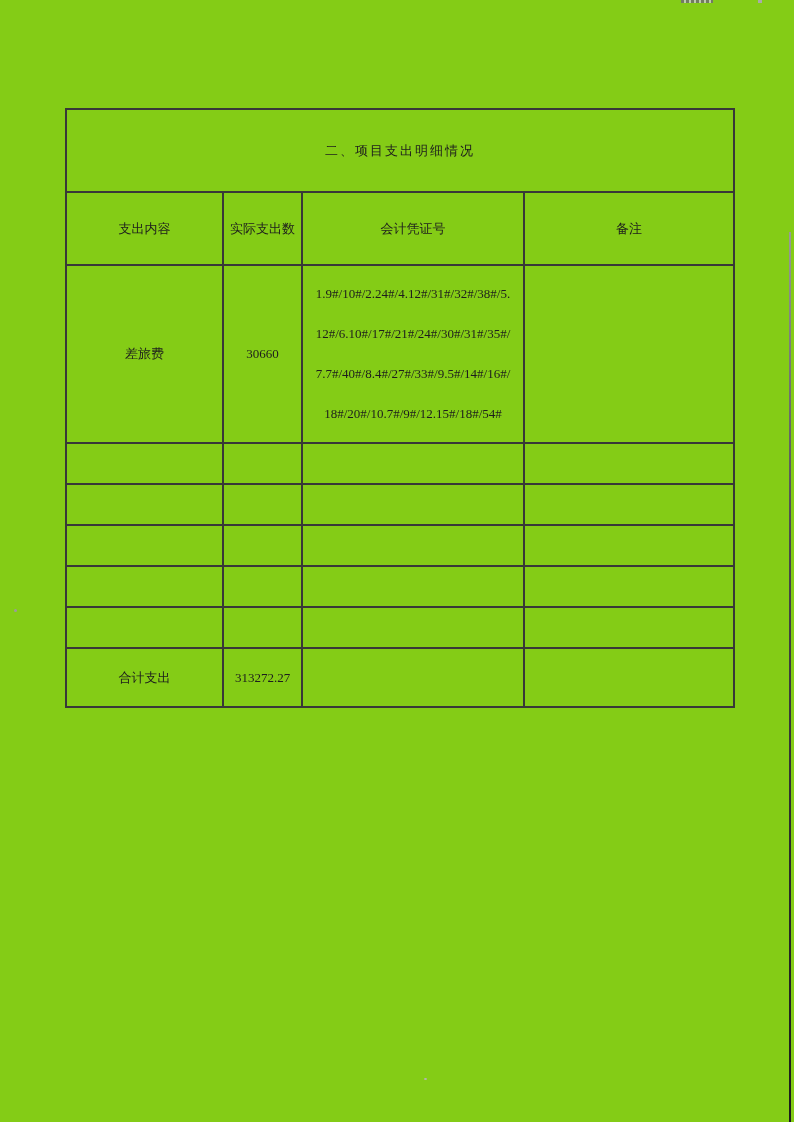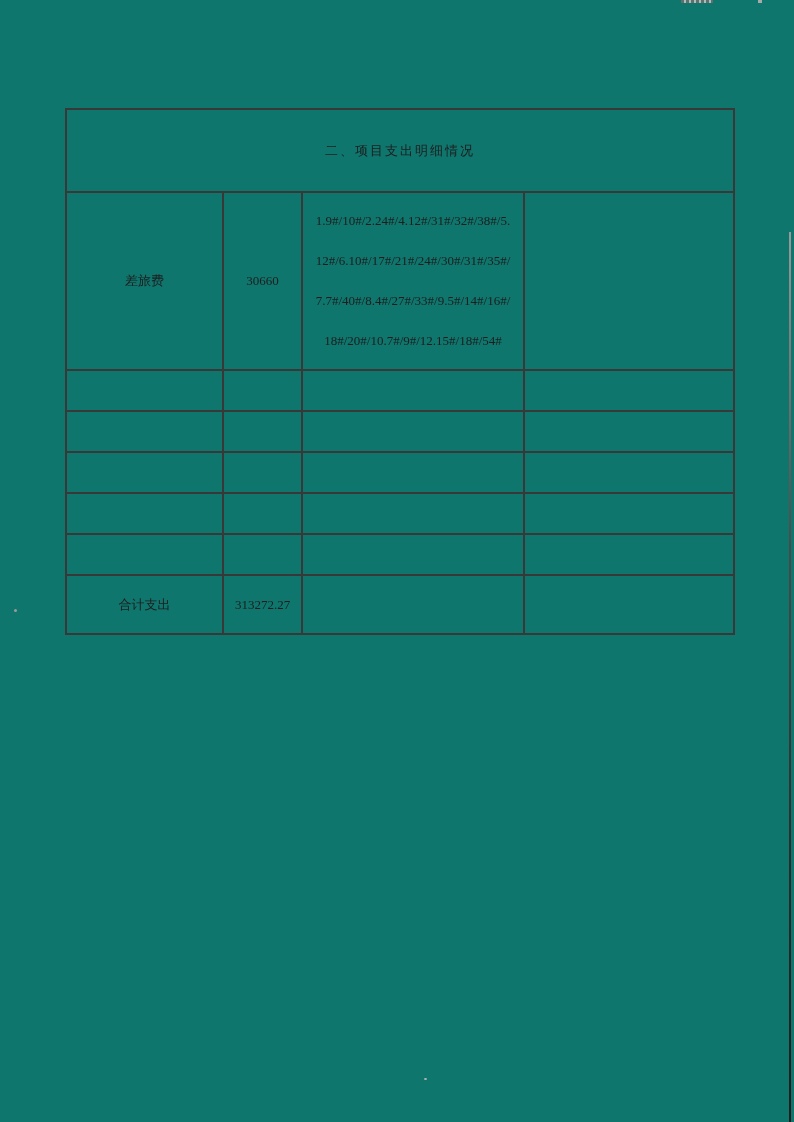--- a/index.html
+++ b/index.html
@@ -5,21 +5,21 @@
   * { margin: 0; padding: 0; box-sizing: border-box; }
   html, body { background: #ffffff; }
   body {
     font-family: "Liberation Serif", "DejaVu Serif", serif;
     color: #1d1d1d;
   }
   .page {
     position: relative;
     width: 794px;
     height: 1122px;
-    background: #0f766e;
+    background: #84cc16;
     overflow: hidden;
   }
   
   .smudge-top {
     position: absolute;
     left: 681px; top: 0;
     width: 32px; height: 3px;
     background: repeating-linear-gradient(90deg, #6e6e6e 0 3px, #c9c9c9 3px 5px);
     opacity: .85;
   }
@@ -85,20 +85,26 @@
     <colgroup>
       <col style="width:157px">
       <col style="width:79px">
       <col style="width:222px">
       <col style="width:210px">
     </colgroup>
     <thead>
       <tr class="title-row">
         <td colspan="4" class="title-cell">二、项目支出明细情况</td>
       </tr>
+      <tr class="header-row">
+        <th>支出内容</th>
+        <th>实际支出数</th>
+        <th>会计凭证号</th>
+        <th>备注</th>
+      </tr>
     </thead>
     <tbody id="rows-body">
         <tr class="data-row multi-row">
       <td>差旅费</td>
       <td>30660</td>
       <td class="c-voucher">
             <div class="vline">1.9#/10#/2.24#/4.12#/31#/32#/38#/5.</div>
             <div class="vline">12#/6.10#/17#/21#/24#/30#/31#/35#/</div>
             <div class="vline">7.7#/40#/8.4#/27#/33#/9.5#/14#/16#/</div>
             <div class="vline">18#/20#/10.7#/9#/12.15#/18#/54#</div>

